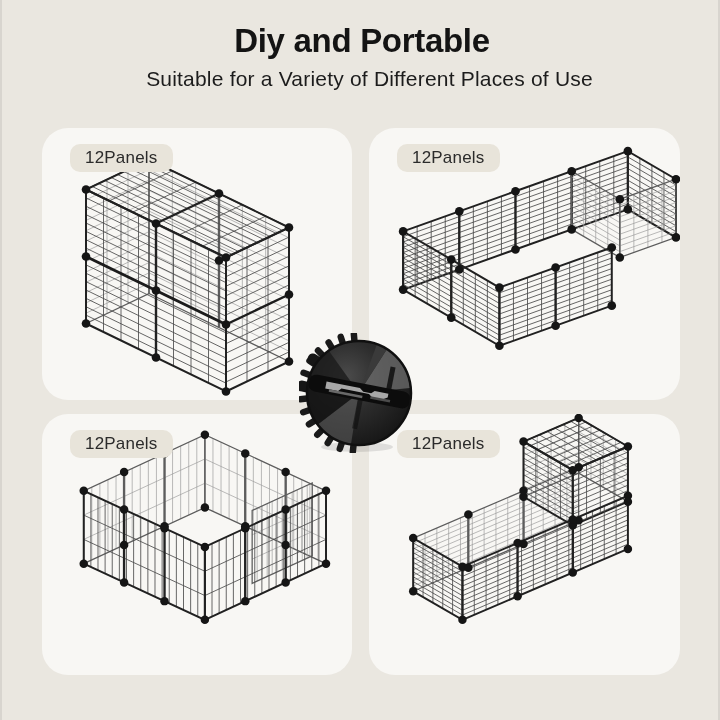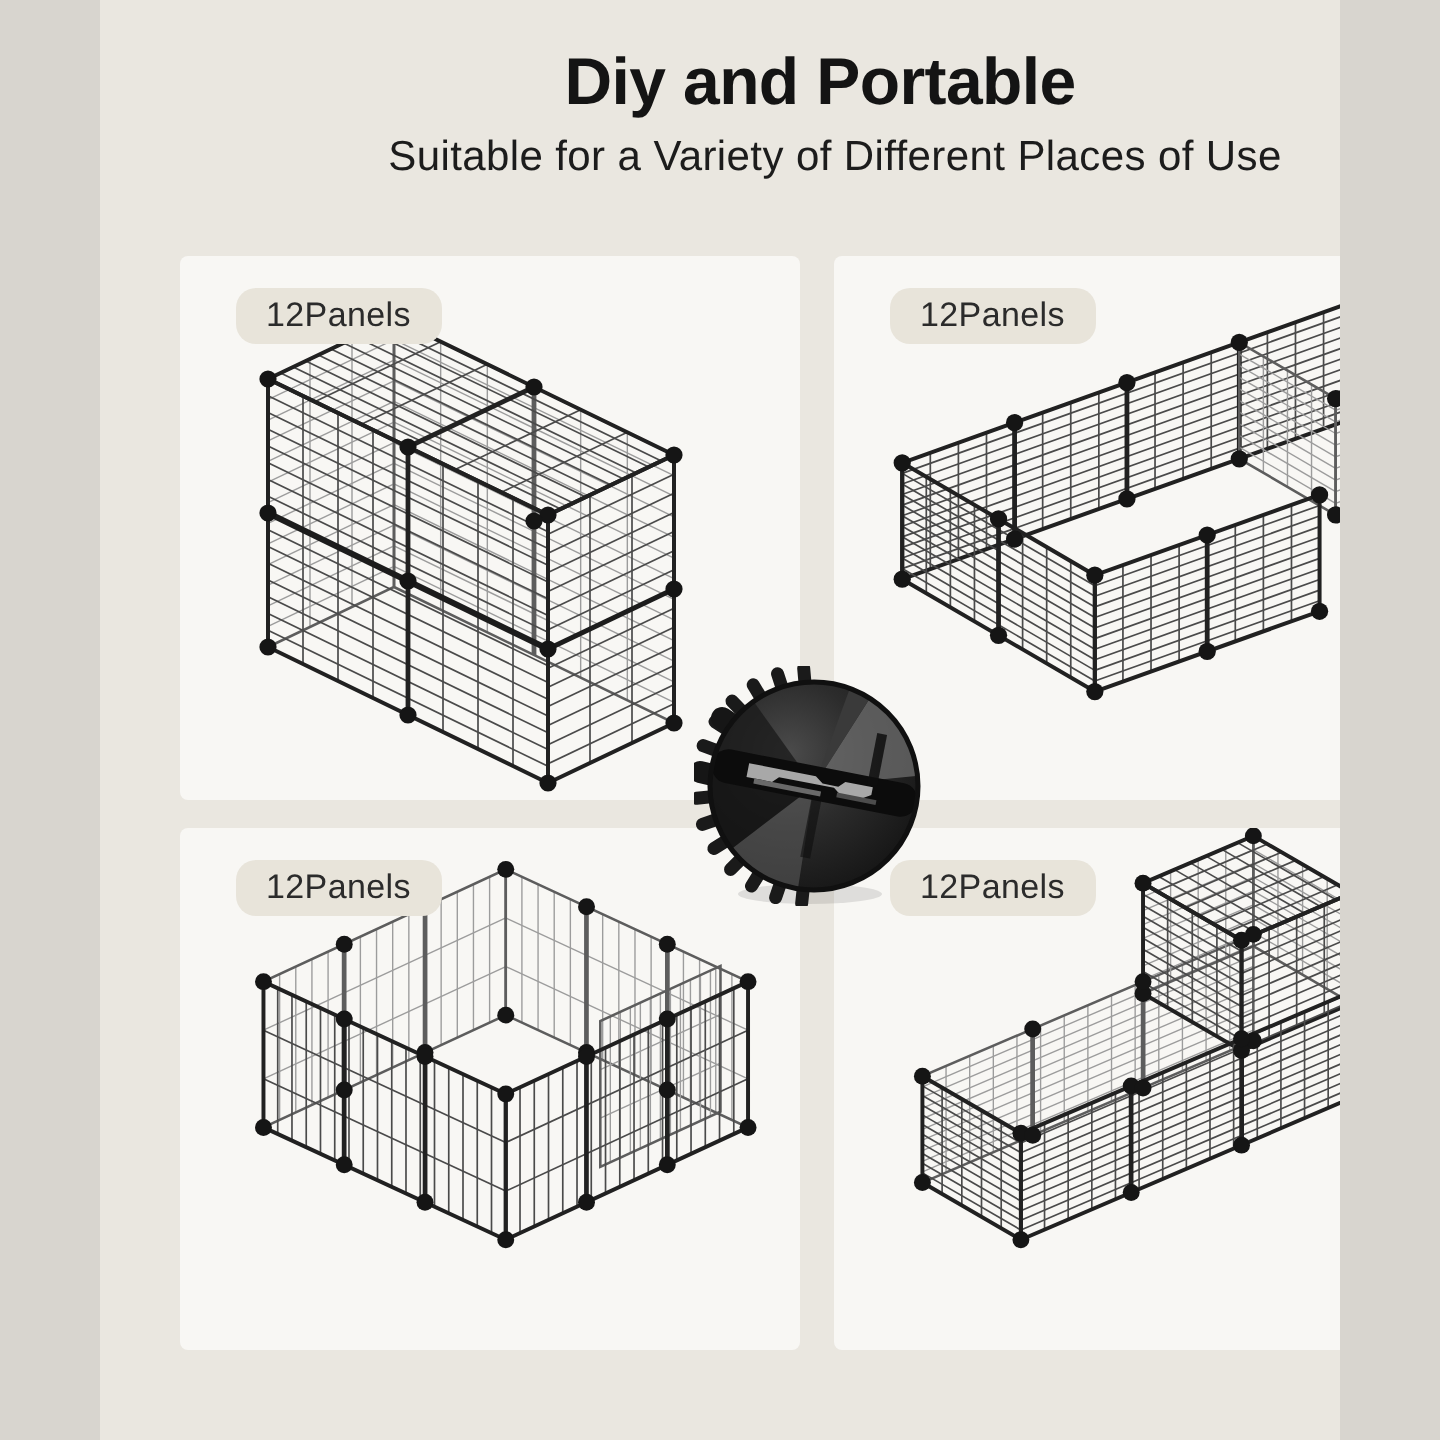--- a/index.html
+++ b/index.html
@@ -1,29 +1,29 @@
 <!DOCTYPE html>
 <html><head>
 <meta charset="utf-8">
 <style>
   html,body{margin:0;padding:0;}
   body{background:#d8d5cf;font-family:"Liberation Sans","DejaVu Sans",sans-serif;}
   .canvas{
-    position:relative;width:620px;height:720px;margin:0 auto;
+    position:relative;width:716px;height:720px;margin:0 auto;
     background:#EAE7E0;overflow:hidden;
   }
   .header{position:absolute;left:0;top:22px;width:720px;text-align:center;}
   .header h1{
     margin:0;font-size:33px;font-weight:700;color:#141414;letter-spacing:-0.3px;
   }
   .header p{
     margin:7px 0 0 0;font-size:21px;font-weight:400;color:#1c1c1c;letter-spacing:0.2px;padding-left:15px;
   }
   .card{
-    position:absolute;background:#F8F7F4;border-radius:4px;overflow:hidden;
+    position:absolute;background:#F8F7F4;border-radius:26px;overflow:hidden;
   }
   .card-tl{left:40px;top:128px;width:310px;height:272px;}
   .card-tr{left:367px;top:128px;width:311px;height:272px;}
   .card-bl{left:40px;top:414px;width:310px;height:261px;}
   .card-br{left:367px;top:414px;width:311px;height:261px;}
   .pill{
     position:absolute;left:28px;top:16px;z-index:3;
     background:#E8E4DA;border-radius:10px;padding:4px 15px;
     font-size:17px;color:#2b2b2b;letter-spacing:0.2px;
   }

